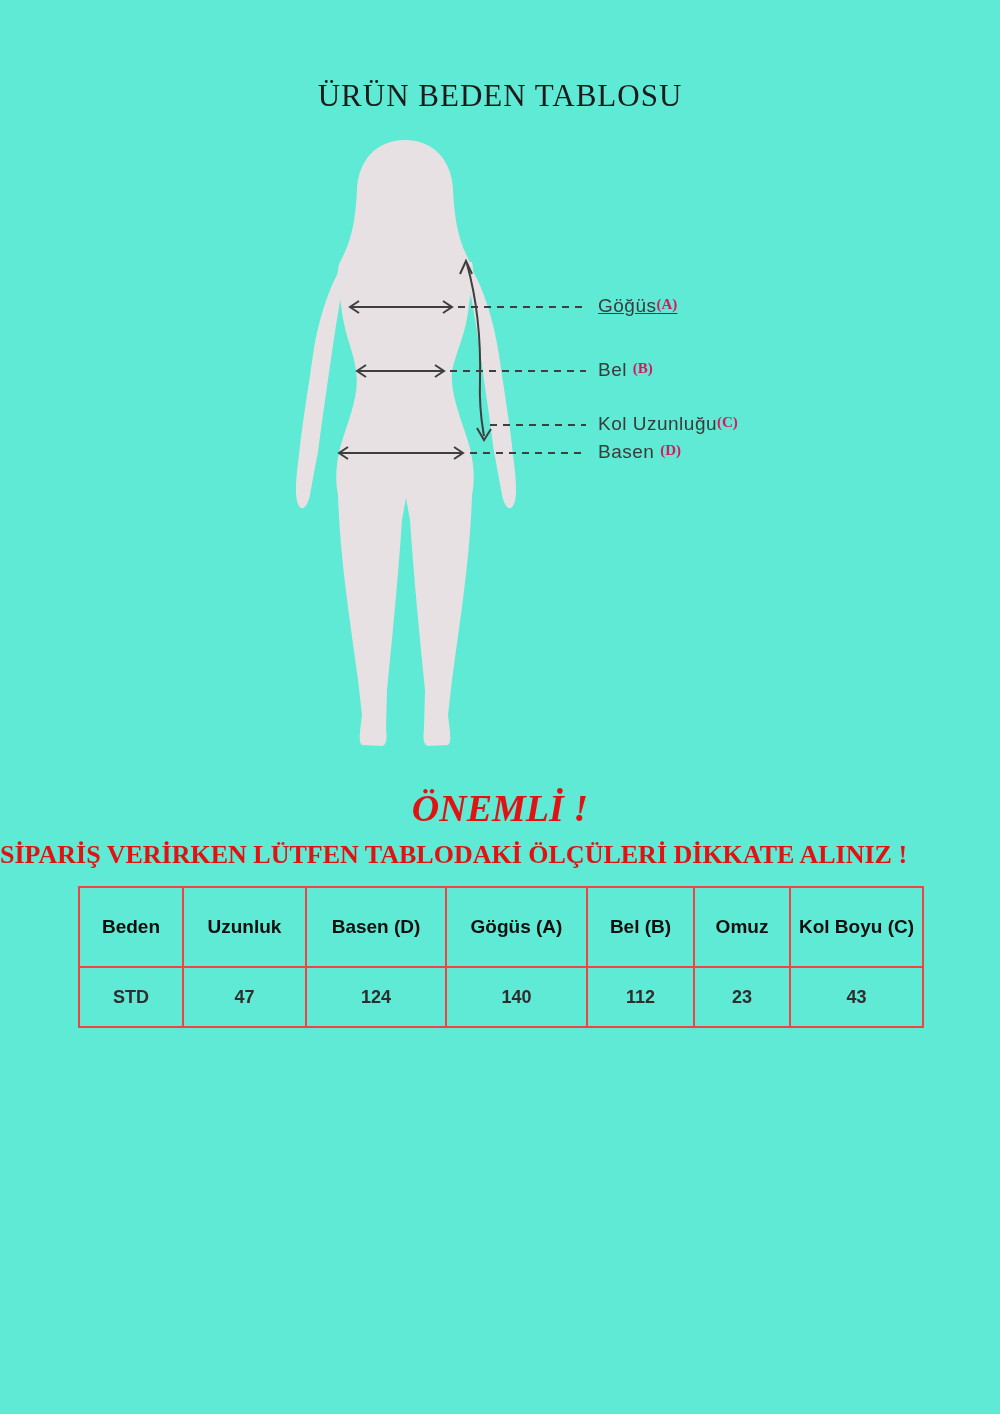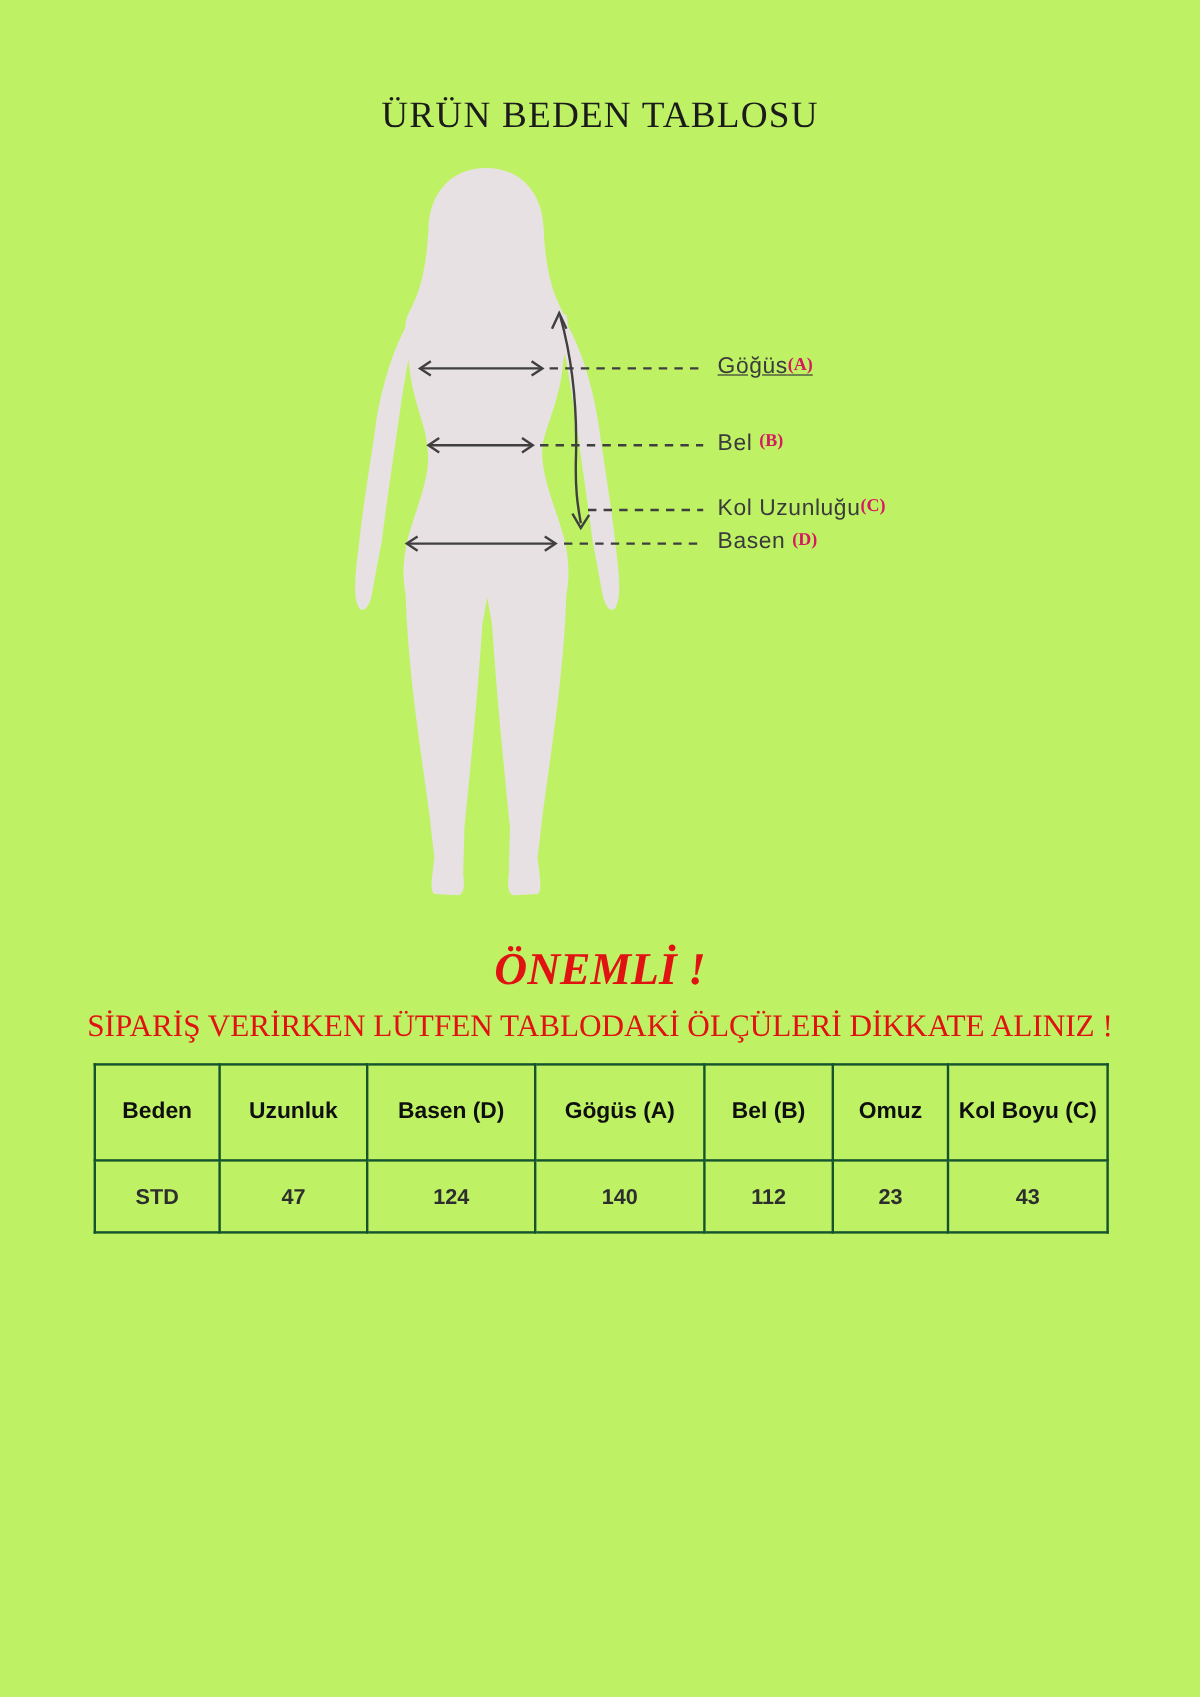--- a/index.html
+++ b/index.html
@@ -1,17 +1,17 @@
 <!DOCTYPE html>
 <html><head>
 <meta charset="utf-8">
 <style>
   html,body{margin:0;padding:0;background:#fff;}
   .page{
-    position:relative;width:1000px;height:1414px;background:#bef264;overflow:hidden;
+    position:relative;width:1000px;height:1414px;background:#5eead4;overflow:hidden;
     font-family:"Liberation Sans",sans-serif;
   }
   .page-title{
     position:absolute;left:0;top:78px;width:1000px;text-align:center;
     font-family:"Liberation Serif",serif;font-size:31px;letter-spacing:1px;color:#1b1b1b;
   }
   .diagram-svg{position:absolute;left:280px;top:130px;}
   .measure-label{
     position:absolute;left:598px;white-space:nowrap;
     font-size:19px;color:#3b3b3b;letter-spacing:.5px;
@@ -22,29 +22,29 @@
   }
   .lbl-gogus{top:295px;text-decoration:underline;}
   .lbl-bel{top:359px;}
   .lbl-kol{top:413px;}
   .lbl-basen{top:441px;}
   .notice-heading{
     position:absolute;left:0;top:786px;width:1000px;text-align:center;
     font-family:"Liberation Serif",serif;font-weight:bold;font-size:38px;font-style:italic;
   }
   .notice-warning{
-    position:absolute;left:0;top:840px;width:1000px;text-align:center;
-    font-family:"Liberation Serif",serif;font-weight:normal;font-size:26px;
+    position:absolute;left:0;top:840px;width:1000px;text-align:left;
+    font-family:"Liberation Serif",serif;font-weight:bold;font-size:26px;
   }
   table.size-table{
     position:absolute;left:78px;top:886px;width:844px;
     border-collapse:collapse;table-layout:fixed;
   }
   table.size-table th,table.size-table td{
-    border:2px solid #14532d;text-align:center;vertical-align:middle;padding:0;
+    border:2px solid #ef4444;text-align:center;vertical-align:middle;padding:0;
   }
   table.size-table th{
     height:78px;font-size:19px;font-weight:bold;color:#0f0f0f;line-height:1.25;
   }
   table.size-table td{
     height:58px;font-size:18px;font-weight:bold;color:#2e2e2e;
   }
 </style>
 </head>
 <body>

